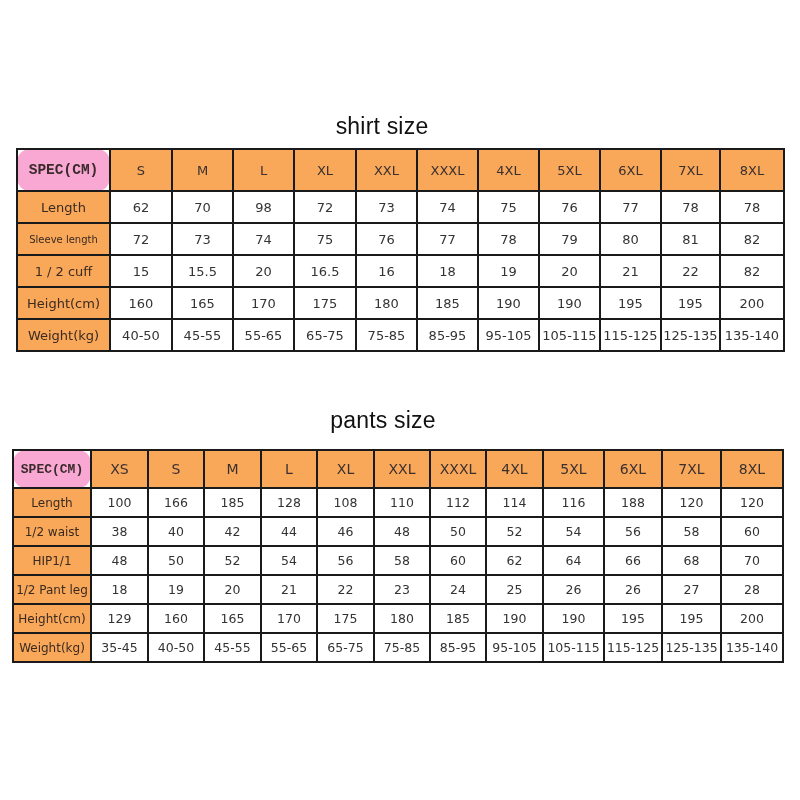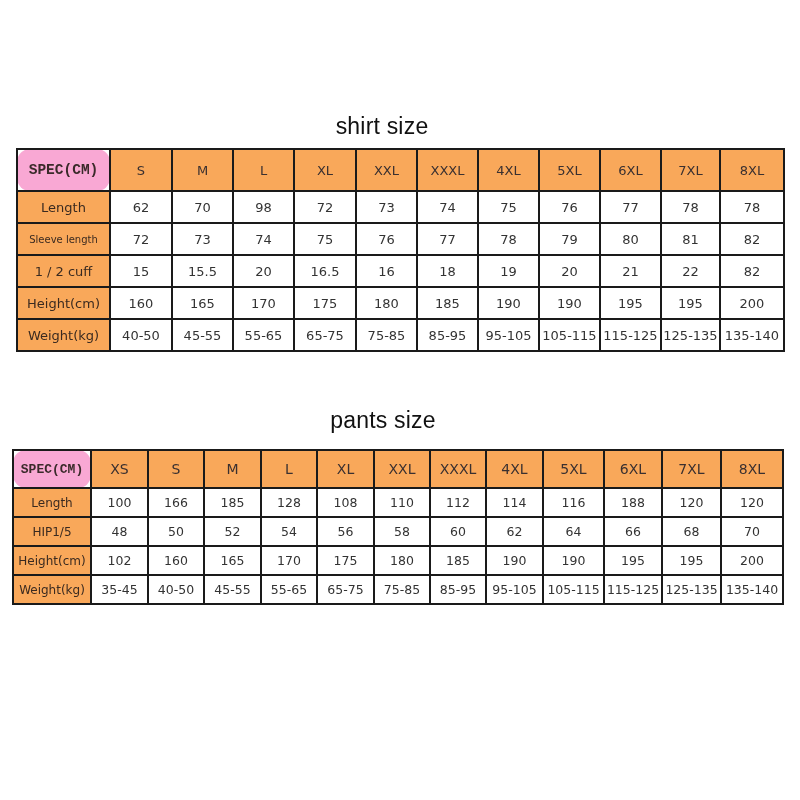--- a/index.html
+++ b/index.html
@@ -192,37 +192,67 @@
     <td class="val">108</td>
     <td class="val">110</td>
     <td class="val">112</td>
     <td class="val">114</td>
     <td class="val">116</td>
     <td class="val">188</td>
     <td class="val">120</td>
     <td class="val">120</td>
   </tr>
   <tr class="body">
-    <td class="rowlbl">HIP1/5</td>
+    <td class="rowlbl">1/2 waist</td>
+    <td class="val">38</td>
+    <td class="val">40</td>
+    <td class="val">42</td>
+    <td class="val">44</td>
+    <td class="val">46</td>
+    <td class="val">48</td>
+    <td class="val">50</td>
+    <td class="val">52</td>
+    <td class="val">54</td>
+    <td class="val">56</td>
+    <td class="val">58</td>
+    <td class="val">60</td>
+  </tr>
+  <tr class="body">
+    <td class="rowlbl">HIP1/1</td>
     <td class="val">48</td>
     <td class="val">50</td>
     <td class="val">52</td>
     <td class="val">54</td>
     <td class="val">56</td>
     <td class="val">58</td>
     <td class="val">60</td>
     <td class="val">62</td>
     <td class="val">64</td>
     <td class="val">66</td>
     <td class="val">68</td>
     <td class="val">70</td>
   </tr>
   <tr class="body">
+    <td class="rowlbl">1/2 Pant leg</td>
+    <td class="val">18</td>
+    <td class="val">19</td>
+    <td class="val">20</td>
+    <td class="val">21</td>
+    <td class="val">22</td>
+    <td class="val">23</td>
+    <td class="val">24</td>
+    <td class="val">25</td>
+    <td class="val">26</td>
+    <td class="val">26</td>
+    <td class="val">27</td>
+    <td class="val">28</td>
+  </tr>
+  <tr class="body">
     <td class="rowlbl">Height(cm)</td>
-    <td class="val">102</td>
+    <td class="val">129</td>
     <td class="val">160</td>
     <td class="val">165</td>
     <td class="val">170</td>
     <td class="val">175</td>
     <td class="val">180</td>
     <td class="val">185</td>
     <td class="val">190</td>
     <td class="val">190</td>
     <td class="val">195</td>
     <td class="val">195</td>

